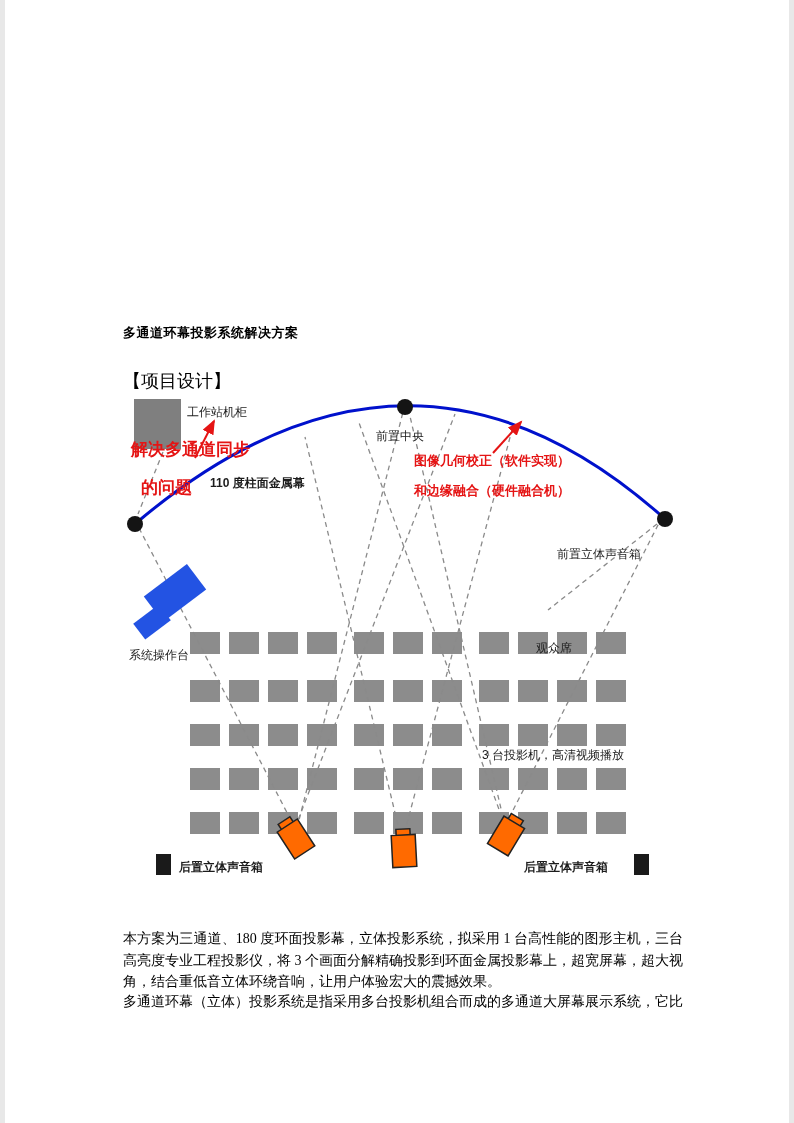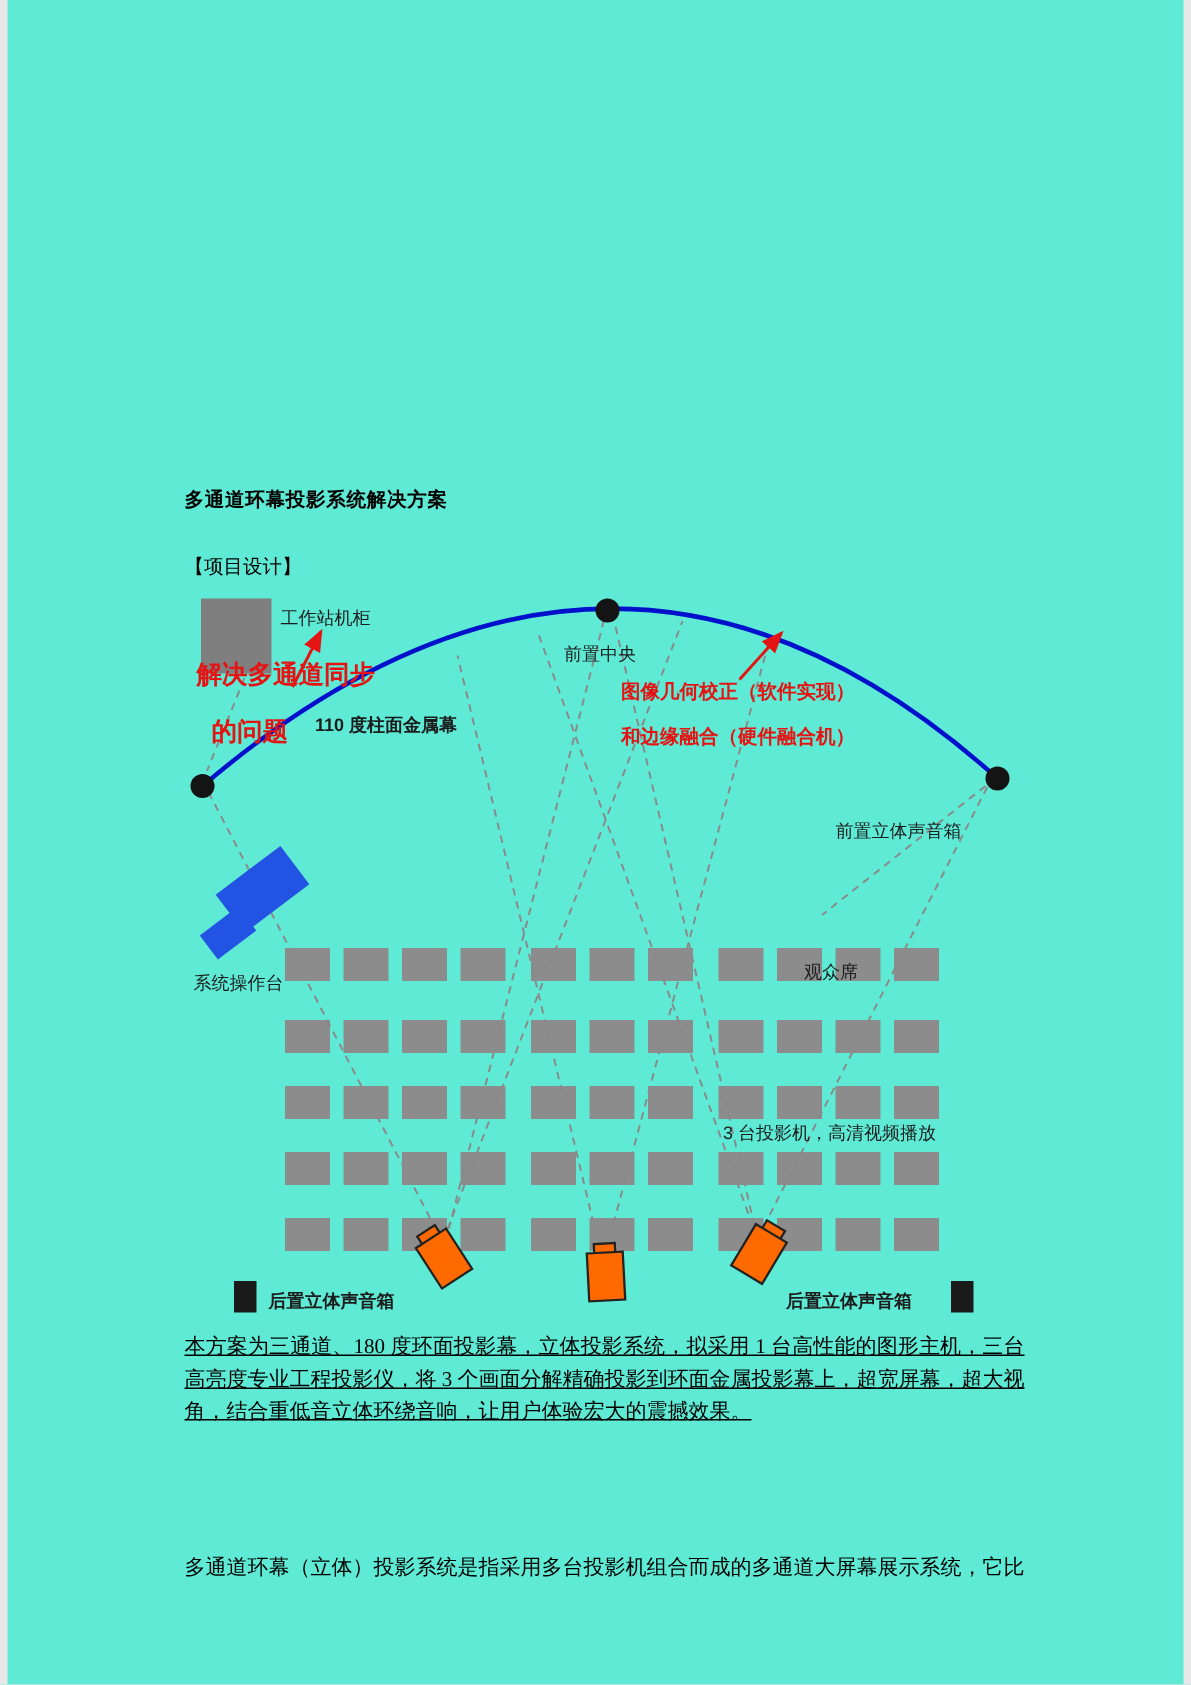--- a/index.html
+++ b/index.html
@@ -1,25 +1,25 @@
 <!DOCTYPE html>
 <html style="--red: #e51414;"><head>
 <meta charset="utf-8">
 <style>
   html,body{margin:0;padding:0;background:#e8e8e8;}
   .page{
     position:relative;width:772px;height:1123px;margin:0 auto;
-    background:#5eead4;overflow:hidden;
+    background:#ffffff;overflow:hidden;
     font-family:"Liberation Serif","DejaVu Serif",serif;color:#000;padding-left:12px;
   }
   .abs{position:absolute;}
   .doc-title{left:118px;top:324px;font-size:13px;font-weight:bold;
     font-family:"Liberation Sans","DejaVu Sans",sans-serif;letter-spacing:.5px;z-index:3;}
   .doc-subtitle{left:0;top:347px;width:794px;text-align:center;font-size:13px;z-index:3;}
-  .doc-heading{left:118px;top:369px;font-size:13px;z-index:3;}
+  .doc-heading{left:118px;top:369px;font-size:18px;z-index:3;}
   .dlabel{font-size:12px;z-index:3;white-space:nowrap;
     font-family:"Liberation Sans","DejaVu Sans",sans-serif;color:#1c1c1c;}
   .red-note{color:var(--red,#e51414);z-index:4;white-space:nowrap;
     font-family:"Liberation Sans","DejaVu Sans",sans-serif;font-weight:bold;}
   .red-big{font-size:17px;}
   .red-mid{font-size:13px;font-weight:bold;}
   .para{left:118px;width:560px;font-size:14px;line-height:21.5px;
     text-align:justify;z-index:3;}
   .seat{position:absolute;width:30px;height:22px;background:var(--seat,#8c8c8c);}
   #seat-grid{position:absolute;inset:0;z-index:1;}
@@ -164,16 +164,16 @@
   <div class="abs dlabel" style="left:531px;top:640px;">观众席</div>
   <div class="abs dlabel" style="left:477px;top:747px;font-weight:normal;">3 台投影机，高清视频播放</div>
   <div class="abs dlabel" style="left:174px;top:859px;font-weight:bold;">后置立体声音箱</div>
   <div class="abs dlabel" style="left:519px;top:859px;font-weight:bold;">后置立体声音箱</div>
 
   <div class="abs red-note red-big" style="left:126px;top:438px;">解决多通道同步</div>
   <div class="abs red-note red-big" style="left:136px;top:476px;">的问题</div>
   <div class="abs red-note red-mid" style="left:409px;top:452px;">图像几何校正（软件实现）</div>
   <div class="abs red-note red-mid" style="left:409px;top:482px;">和边缘融合（硬件融合机）</div>
 
-  <div class="abs para" style="top:888px;text-decoration:underline;">本方案为三通道、180 度环面投影幕，立体投影系统，拟采用 1 台高性能的图形主机，三台高亮度专业工程投影仪，将 3 个画面分解精确投影到环面金属投影幕上，超宽屏幕，超大视角，结合重低音立体环绕音响，让用户体验宏大的震撼效果。</div>
-  <div class="abs para" style="top:991px;margin-top:44px;">多通道环幕（立体）投影系统是指采用多台投影机组合而成的多通道大屏幕展示系统，它比</div>
+  <div class="abs para" style="top:928px;">本方案为三通道、180 度环面投影幕，立体投影系统，拟采用 1 台高性能的图形主机，三台高亮度专业工程投影仪，将 3 个画面分解精确投影到环面金属投影幕上，超宽屏幕，超大视角，结合重低音立体环绕音响，让用户体验宏大的震撼效果。</div>
+  <div class="abs para" style="top:991px;">多通道环幕（立体）投影系统是指采用多台投影机组合而成的多通道大屏幕展示系统，它比</div>
 
 </div>
 
 </body></html>

